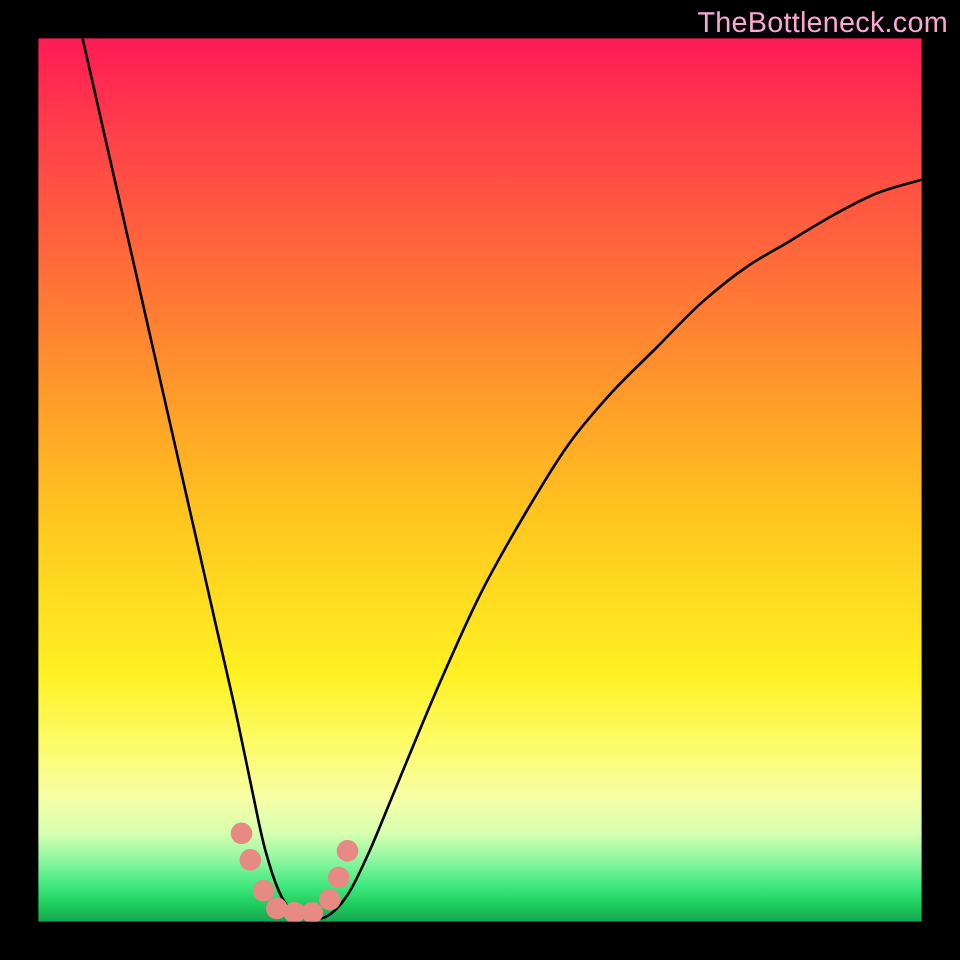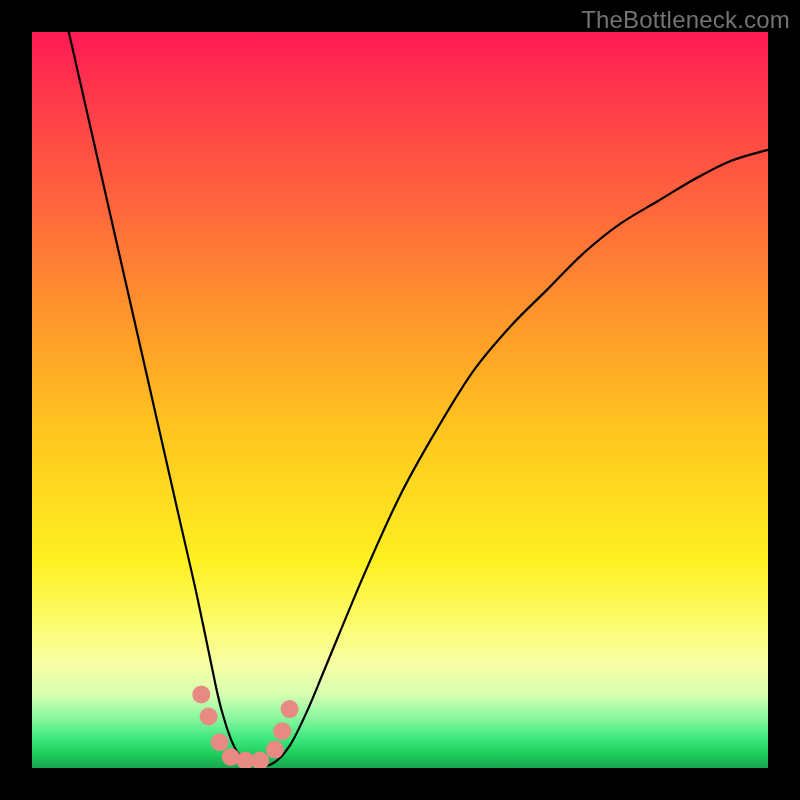--- a/index.html
+++ b/index.html
@@ -37,21 +37,21 @@
       #8ef7a0 93%,
       #3ee87e 96%,
       #1fcf5e 98%,
       #16a64f 100%
     );
   }
   .watermark {
     position: absolute;
     top: 6px;
     right: 10px;
-    color: #737373;
+    color: #f9a8d4;
     font-size: 24px;
     font-weight: 500;
     letter-spacing: 0.2px;
     z-index: 5;
   }
   svg.curve {
     position: absolute;
     left: 0;
     top: 0;
     width: 736px;

